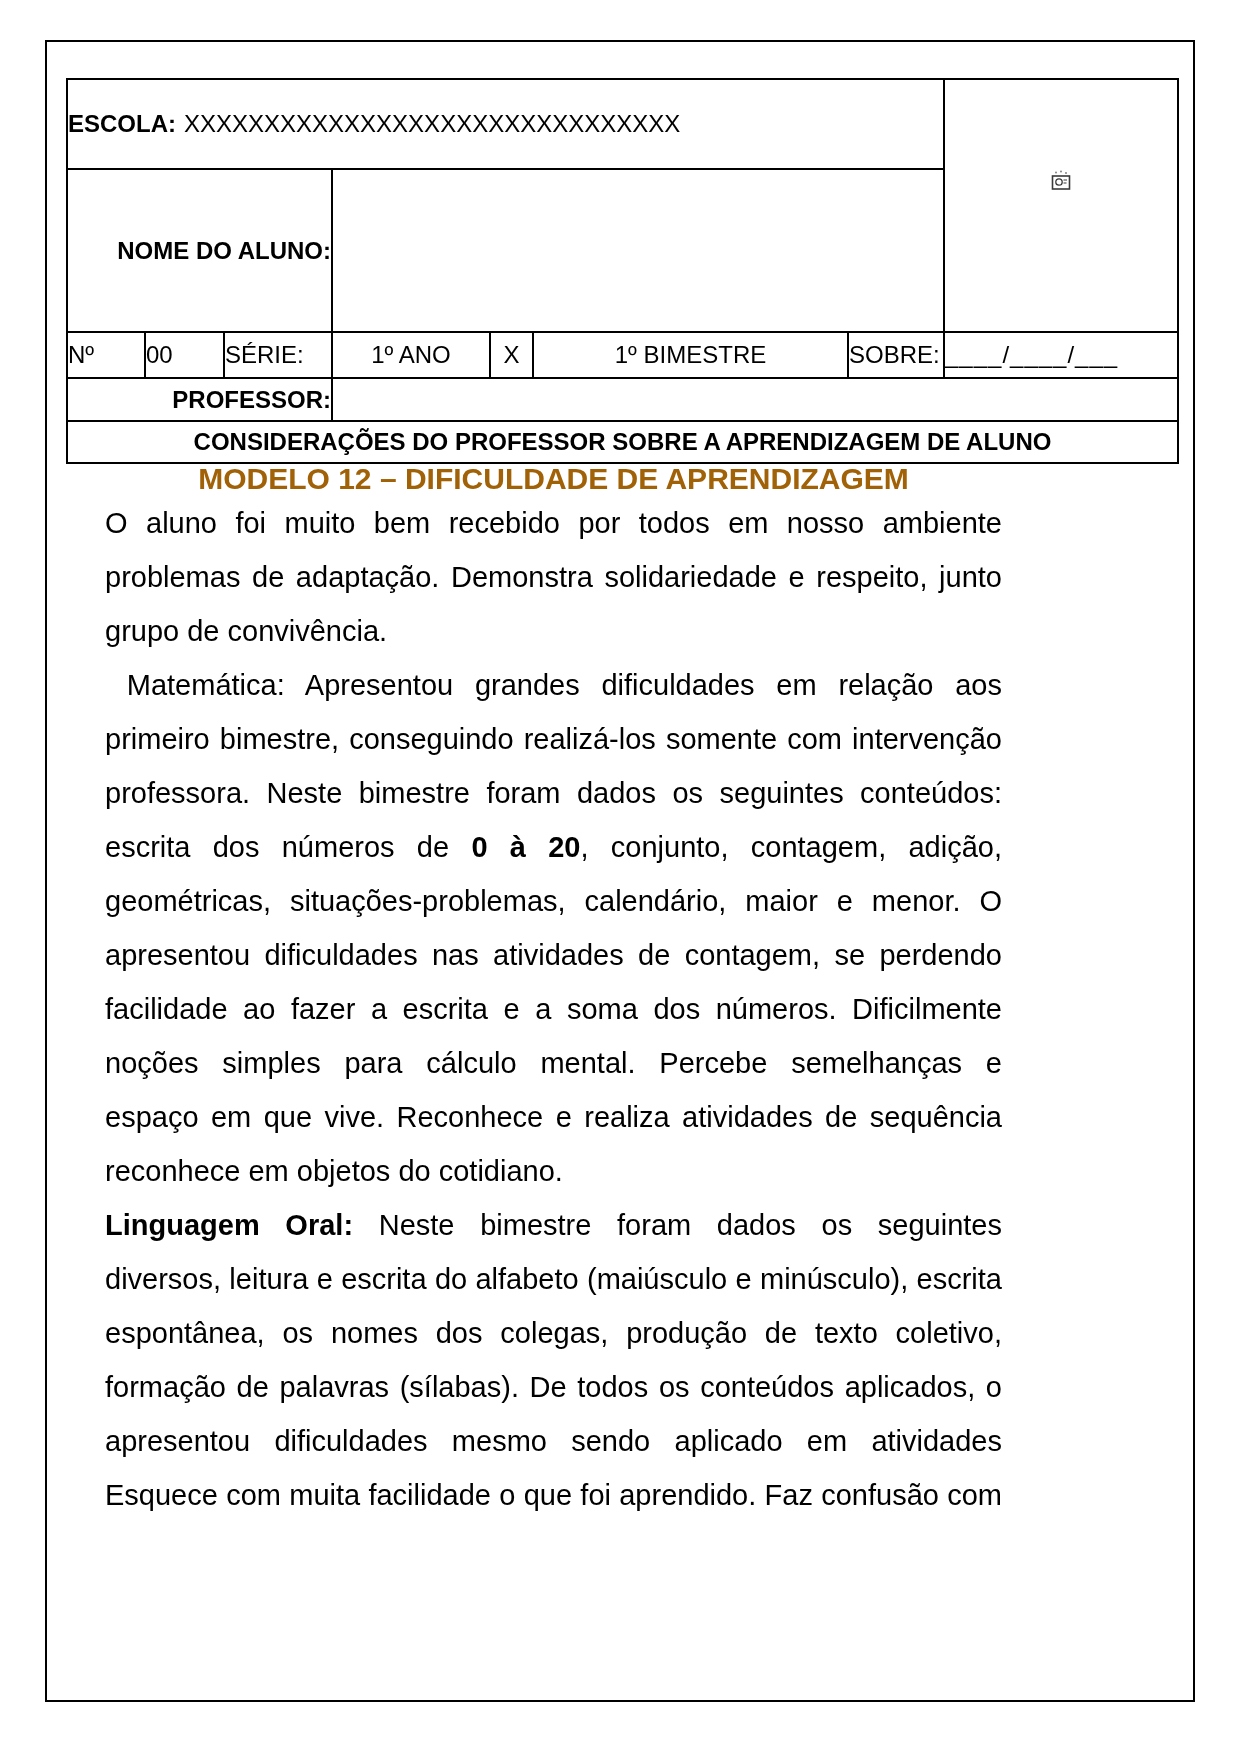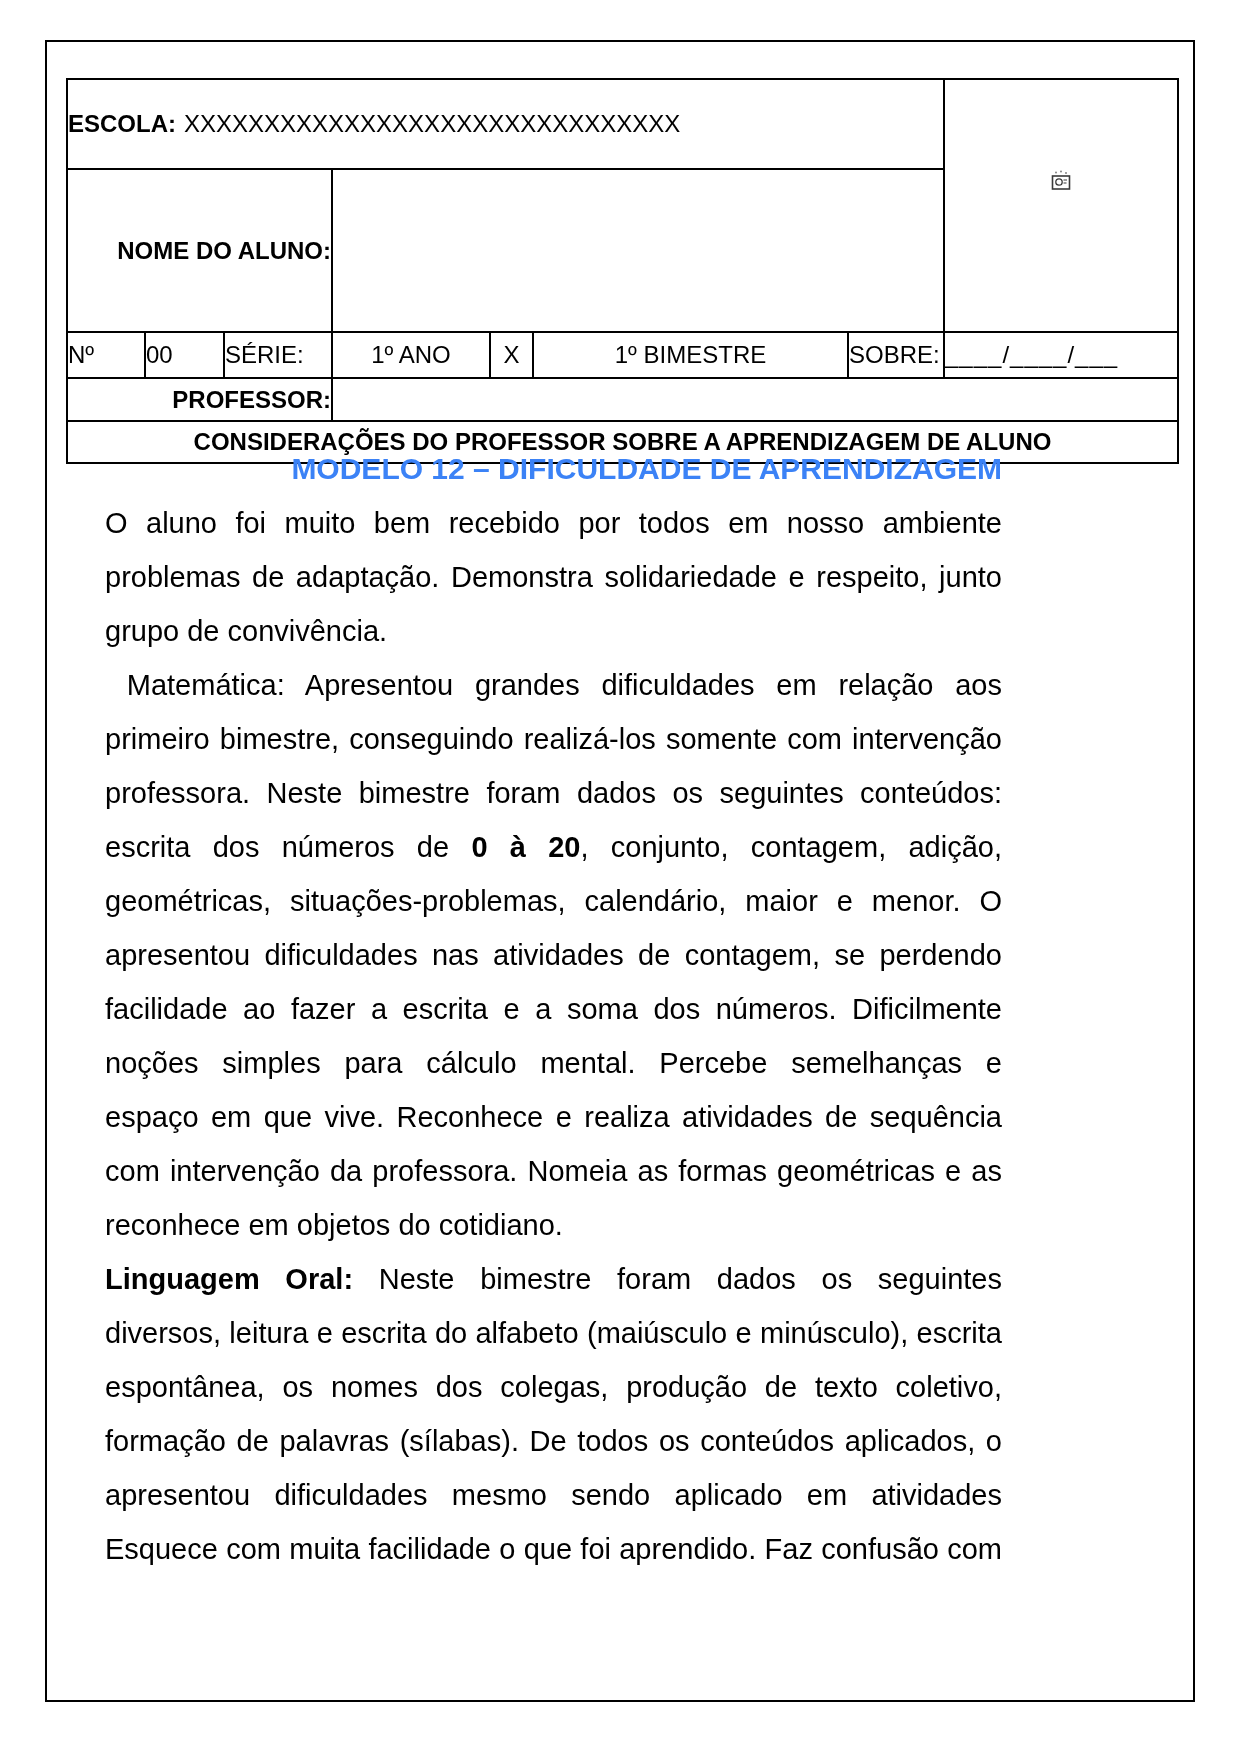--- a/index.html
+++ b/index.html
@@ -41,23 +41,23 @@
   .photo-inner{transform:translateY(-22px);display:inline-block;}
   td.c-left{text-align:left;padding-left:12px;}
   td.c-left2{text-align:left;padding-left:15px;}
   td.c-center{text-align:center;}
   td.blanks-cell{text-align:left;padding-left:13px;letter-spacing:1px;}
   td.consider-cell{
     font-weight:700;text-align:center;font-size:25px;
     padding-right:120px;
   }
   .doc-title{
-    position:absolute;left:105px;top:452px;width:897px;
-    text-align:right;
-    font-size:30px;font-weight:700;color:#3b82f6;
+    position:absolute;left:105px;top:462px;width:897px;
+    text-align:center;
+    font-size:30px;font-weight:700;color:#a16207;
     white-space:nowrap;
   }
   .body-text{
     position:absolute;left:105px;top:496px;width:897px;
     font-size:29px;line-height:54px;color:#000;
   }
   .body-line{
     text-align:justify;
     -moz-text-align-last:justify;
     text-align-last:justify;
@@ -135,21 +135,20 @@
     <div class="body-line last"><span>grupo de convivência.</span></div>
     <div class="body-line"><span> Matemática: Apresentou grandes dificuldades em relação aos conteúdo do</span></div>
     <div class="body-line"><span>primeiro bimestre, conseguindo realizá-los somente com intervenção da</span></div>
     <div class="body-line"><span>professora. Neste bimestre foram dados os seguintes conteúdos: leitura e</span></div>
     <div class="body-line"><span>escrita dos números de </span><span style="font-weight: 700;">0 à 20</span><span>, conjunto, contagem, adição, subtração, formas</span></div>
     <div class="body-line"><span>geométricas, situações-problemas, calendário, maior e menor. O aluno</span></div>
     <div class="body-line"><span>apresentou dificuldades nas atividades de contagem, se perdendo com</span></div>
     <div class="body-line"><span>facilidade ao fazer a escrita e a soma dos números. Dificilmente utiliza-se de</span></div>
     <div class="body-line"><span>noções simples para cálculo mental. Percebe semelhanças e diferenças no</span></div>
     <div class="body-line"><span>espaço em que vive. Reconhece e realiza atividades de sequência numérica</span></div>
-    <div class="body-line"><span>com intervenção da professora. Nomeia as formas geométricas e as</span></div>
     <div class="body-line last"><span>reconhece em objetos do cotidiano.</span></div>
     <div class="body-line"><span style="font-weight: 700; ">Linguagem Oral:</span><span> Neste bimestre foram dados os seguintes conteúdos: textos</span></div>
     <div class="body-line"><span>diversos, leitura e escrita do alfabeto (maiúsculo e minúsculo), escrita</span></div>
     <div class="body-line"><span>espontânea, os nomes dos colegas, produção de texto coletivo, ditado e</span></div>
     <div class="body-line"><span>formação de palavras (sílabas). De todos os conteúdos aplicados, o aluno</span></div>
     <div class="body-line"><span>apresentou dificuldades mesmo sendo aplicado em atividades diferenciadas.</span></div>
     <div class="body-line"><span>Esquece com muita facilidade o que foi aprendido. Faz confusão com algumas</span></div>
   </div>
 
 </body></html>

